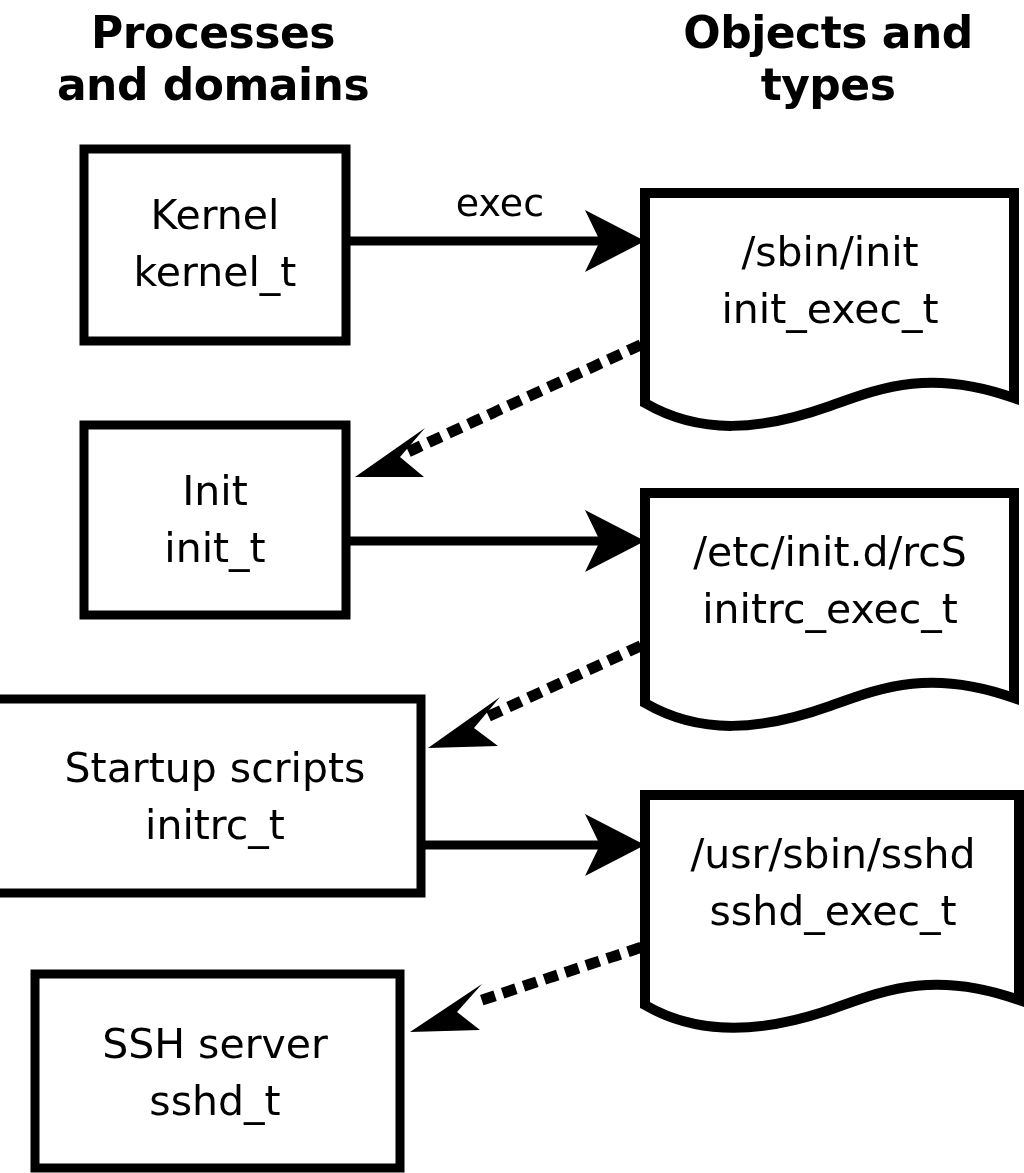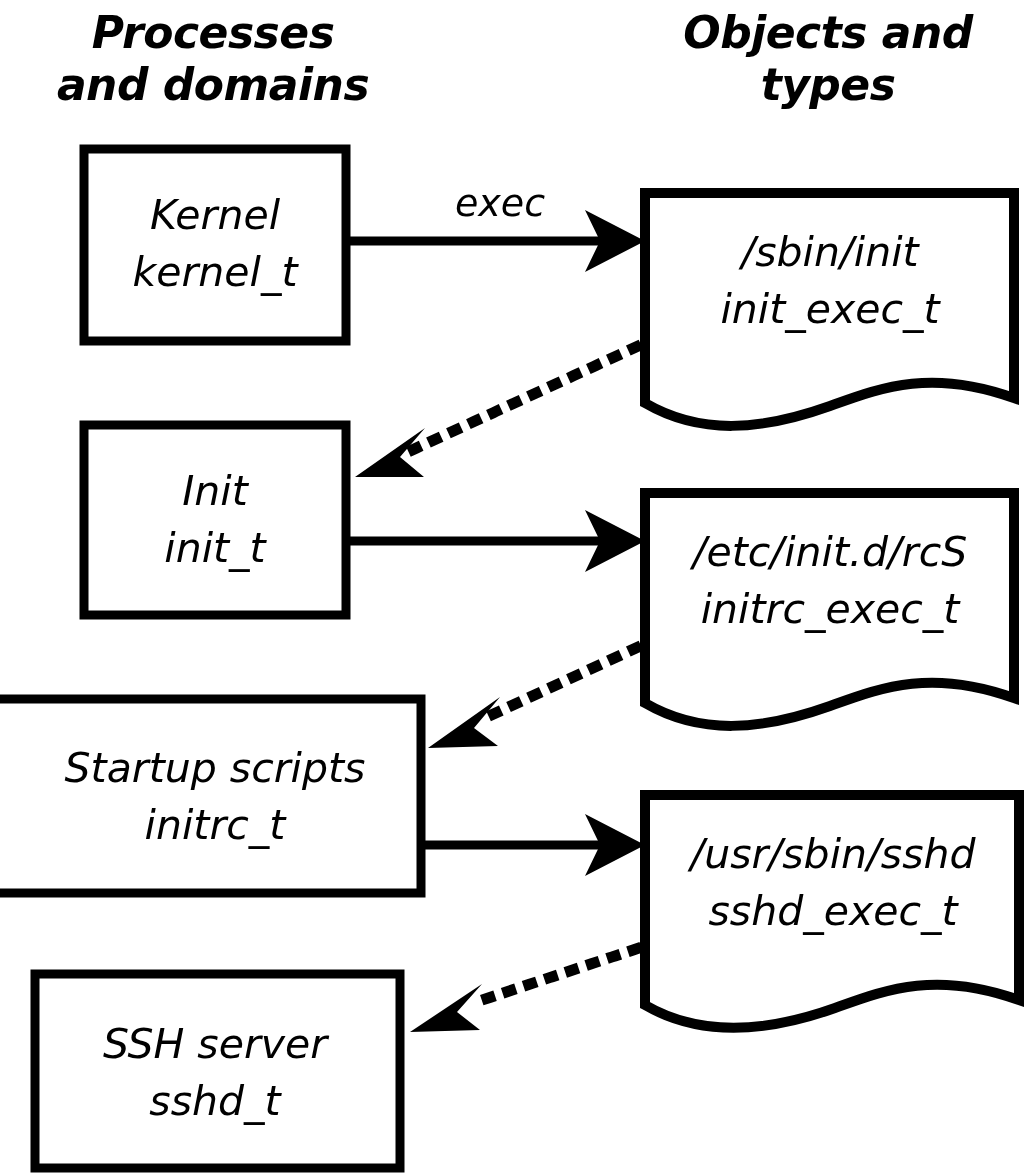--- a/index.html
+++ b/index.html
@@ -9,21 +9,20 @@
   }
   body {
     font-family: "DejaVu Sans", sans-serif;
   }
   #diagram-root {
     position: relative;
     width: 1024px;
     height: 1173px;
     background: #ffffff;
     overflow: hidden;
-    font-style: italic;
   }
   svg.diagram-canvas {
     position: absolute;
     top: 0;
     left: 0;
     width: 1024px;
     height: 1173px;
     display: block;
   }
   .col-header {

